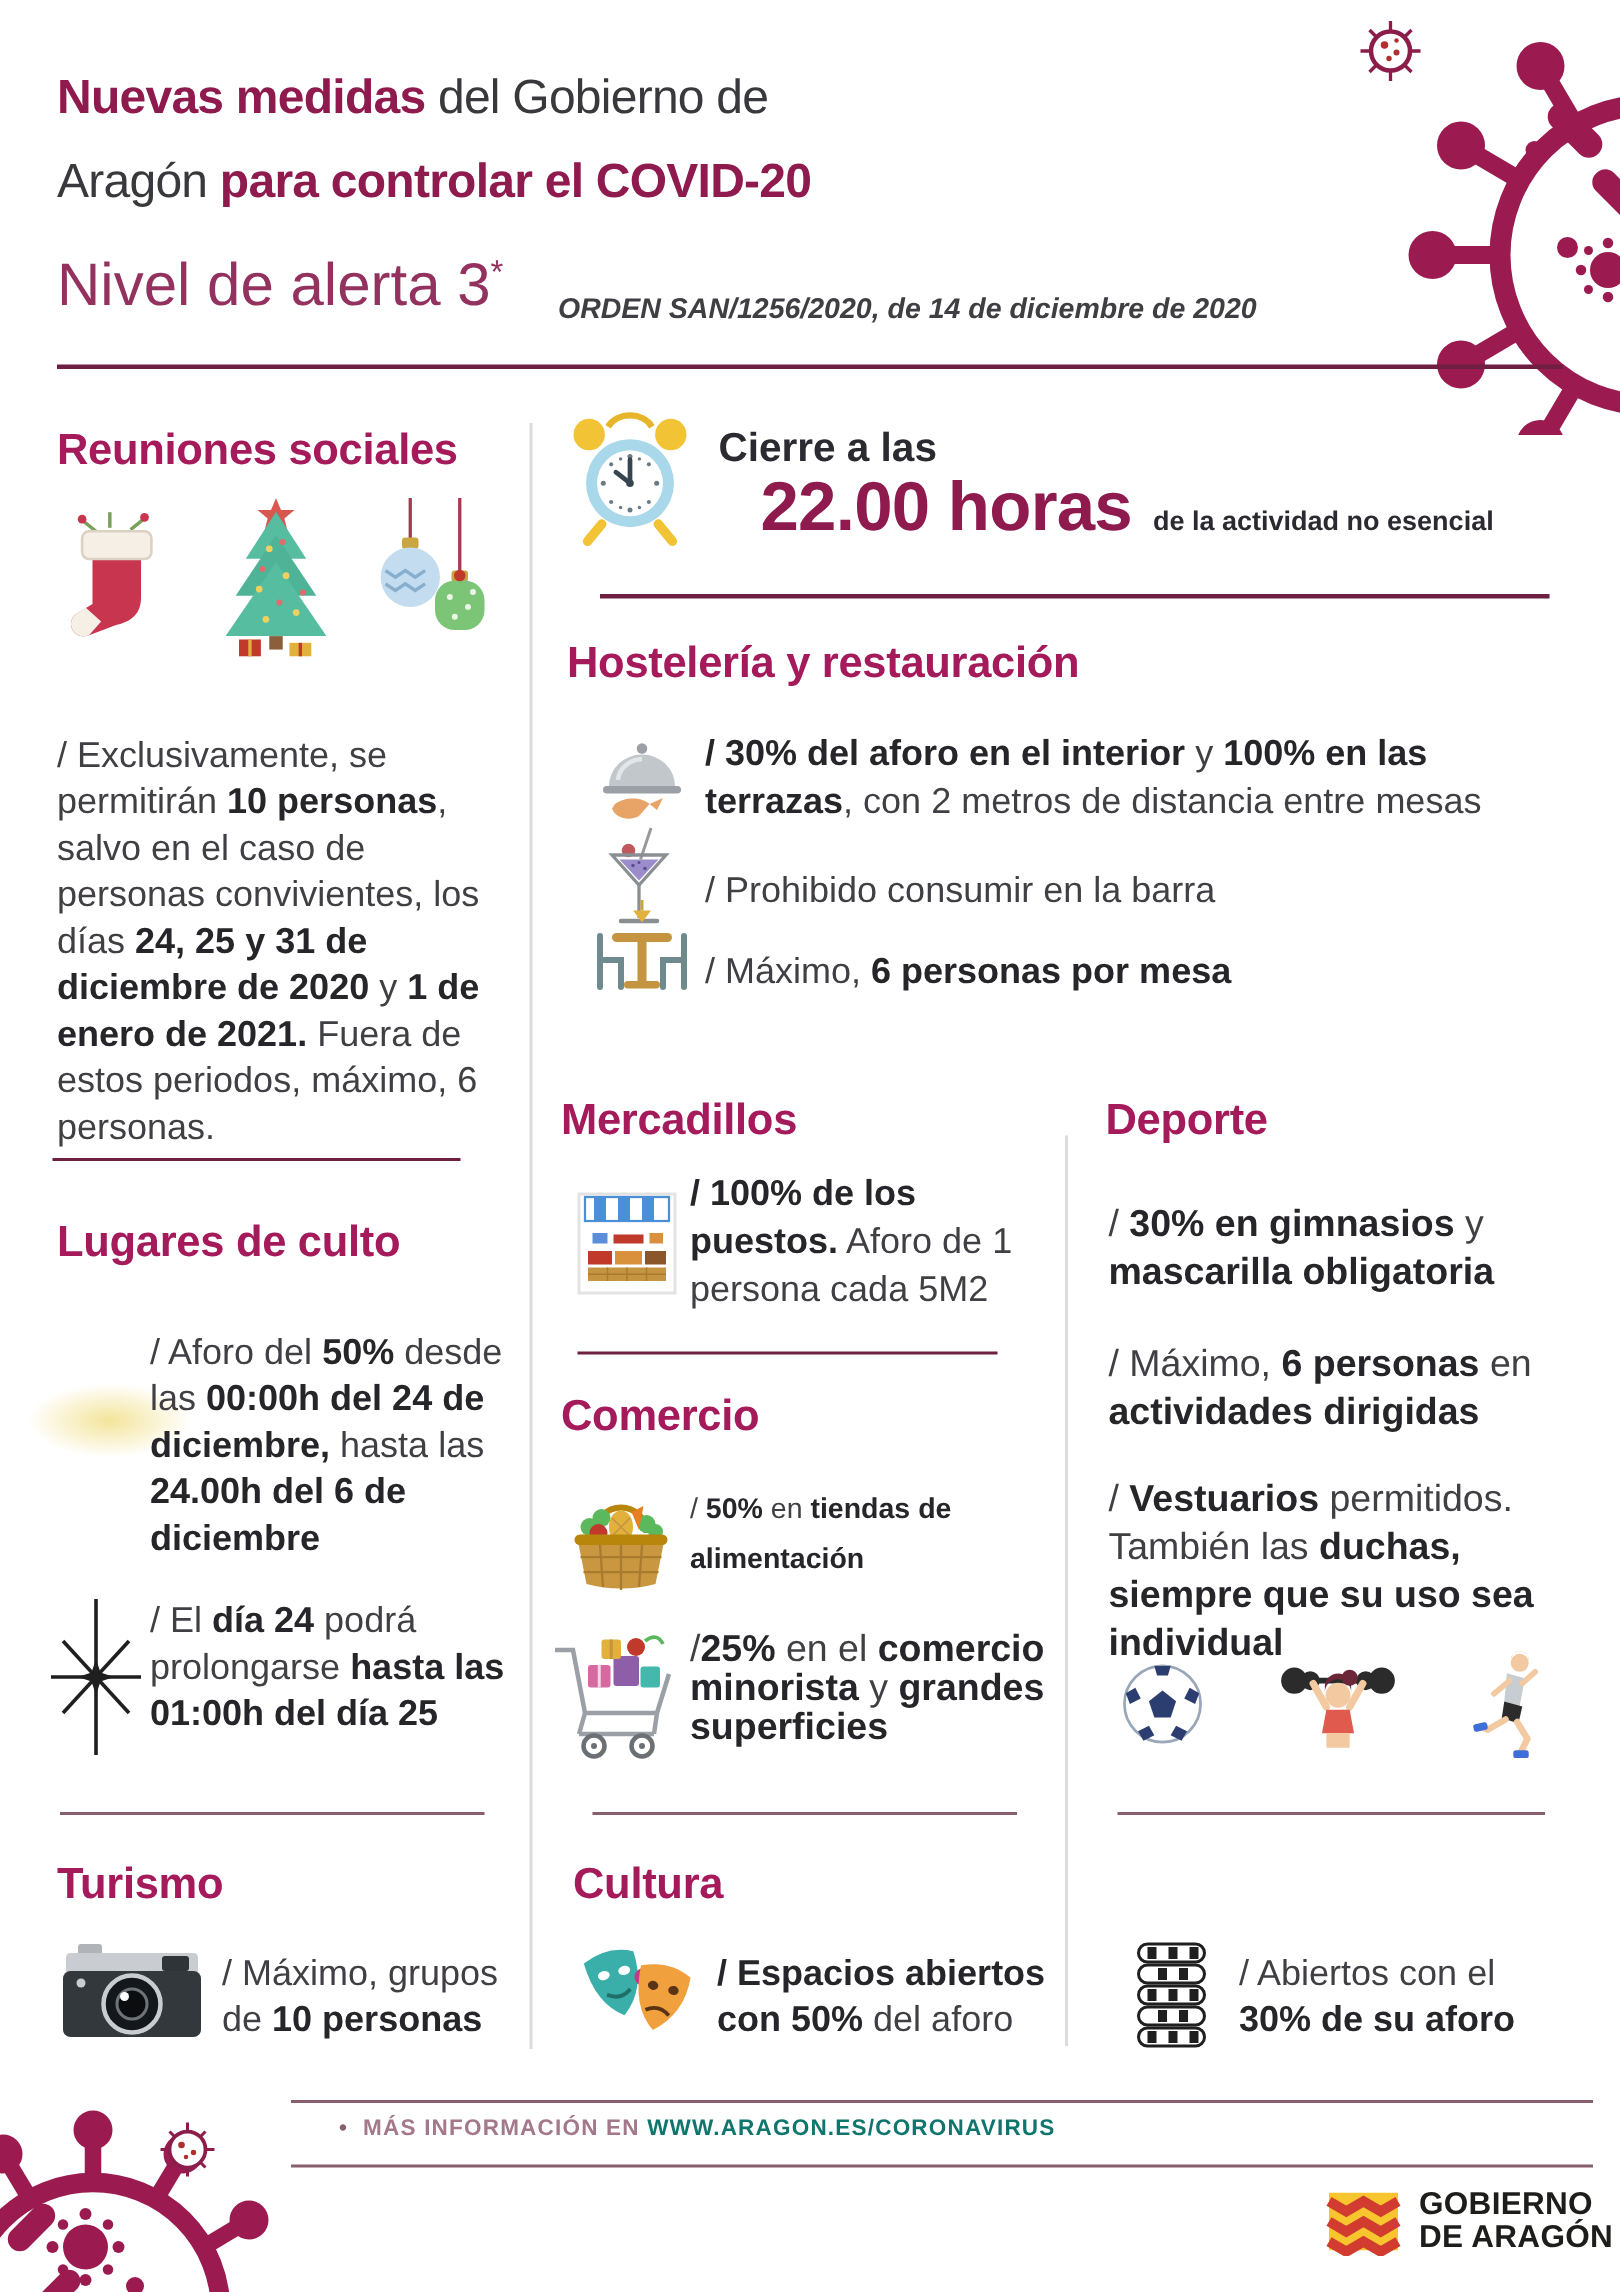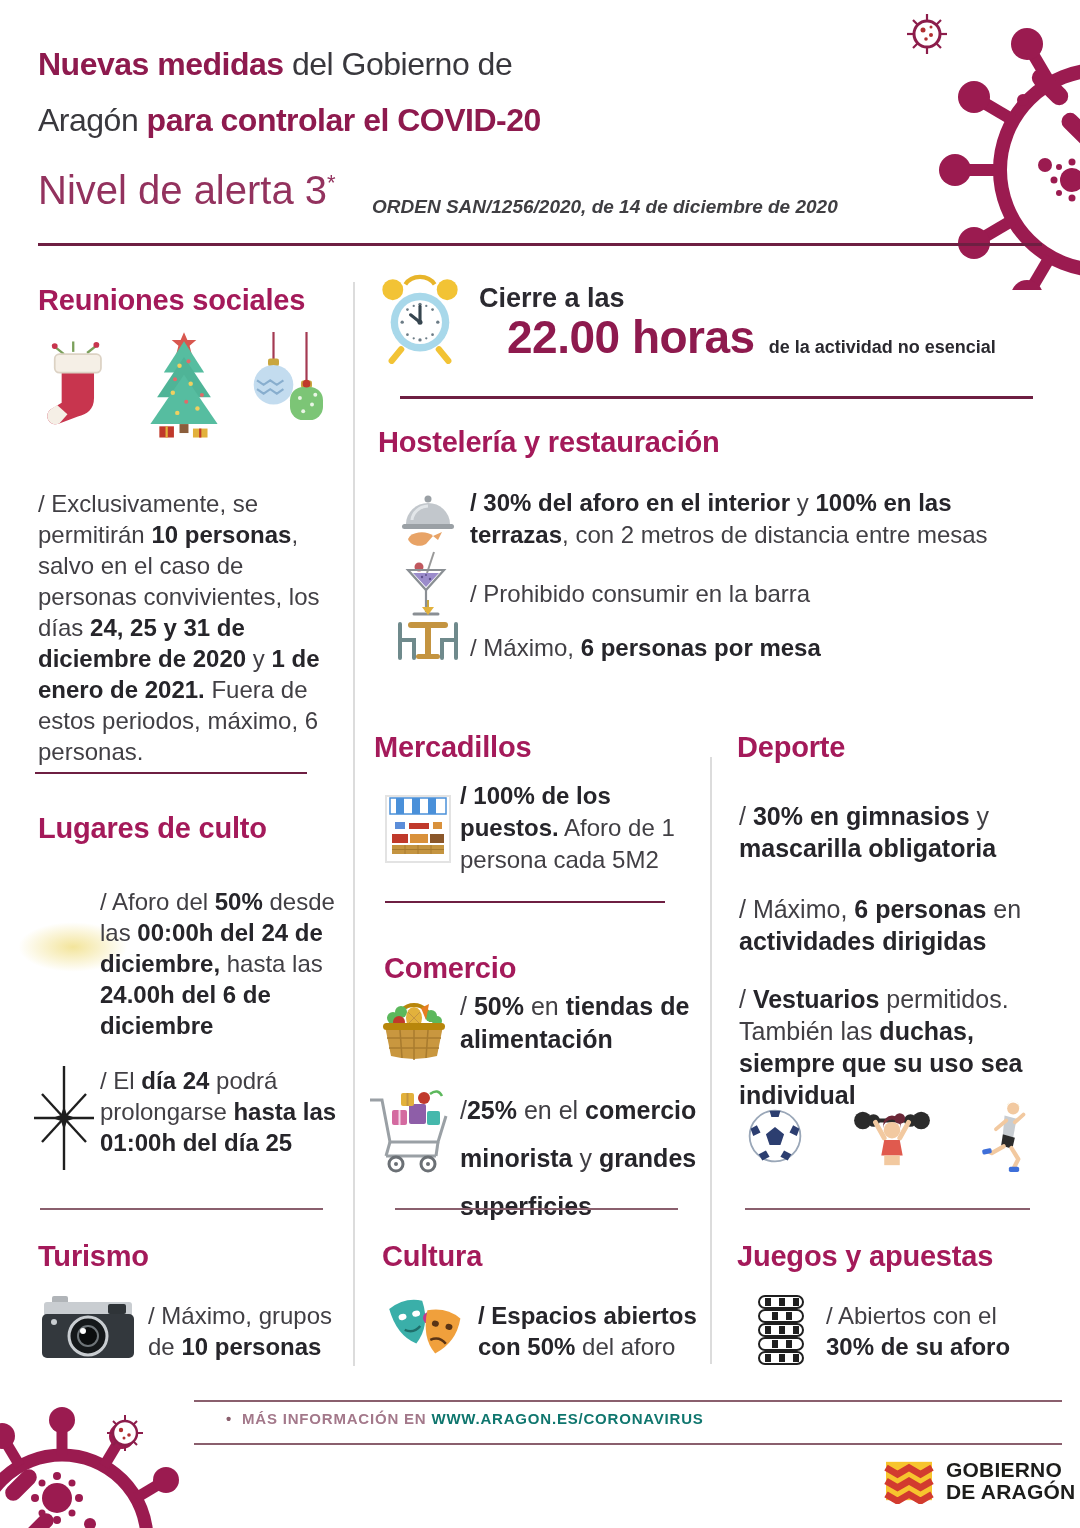--- a/index.html
+++ b/index.html
@@ -62,25 +62,25 @@
   #cocktail-icon{left:404px;top:548px;}
   #hosteleria-item-1{left:470px;top:578px;width:520px;}
   #table-icon{left:390px;top:598px;}
   #hosteleria-item-2{left:470px;top:632px;width:520px;}
 
   
   #mercadillos-title{left:374px;top:731px;}
   #market-icon{left:383px;top:790px;}
   #mercadillos-item{left:460px;top:780px;width:240px;font-size:24px;line-height:32px;}
   #rule-center-1{left:385px;top:901px;width:280px;height:2px;background:#6E1F42;}
-  #comercio-title{left:374px;top:952px;margin-left:10px;}
+  #comercio-title{left:374px;top:928px;}
   #basket-icon{left:375px;top:988px;}
-  #comercio-item-0{left:460px;top:990px;width:255px;font-size:25px;line-height:33px;}
+  #comercio-item-0{left:460px;top:990px;width:255px;font-size:19px;line-height:33px;}
   #cart-icon{left:366px;top:1084px;}
-  #comercio-item-1{left:460px;top:1086px;width:255px;font-size:25px;line-height:48px;}
+  #comercio-item-1{left:460px;top:1086px;width:255px;font-size:25px;line-height:26px;}
   #rule-center-2{left:395px;top:1208px;width:283px;height:2px;background:#8A5F6D;}
   #cultura-title{left:382px;top:1240px;}
   #masks-icon{left:382px;top:1292px;}
   #cultura-item{left:478px;top:1300px;width:220px;}
 
   
   #deporte-title{left:737px;top:731px;}
   #deporte-item-0{left:739px;top:800px;width:300px;font-size:25px;line-height:32px;}
   #deporte-item-1{left:739px;top:893px;width:300px;font-size:25px;line-height:32px;}
   #deporte-item-2{left:739px;top:983px;width:308px;font-size:25px;line-height:32px;}
@@ -484,21 +484,20 @@
       <path d="M26,40 L40,44 L37,57 L24,53 Z" fill="#2B2B2B"></path>
       <polyline points="27,54 13,62 9,60" fill="none" stroke="#F2C9A0" stroke-width="5" stroke-linecap="round" stroke-linejoin="round"></polyline>
       <polyline points="36,56 44,69 39,79" fill="none" stroke="#F2C9A0" stroke-width="5" stroke-linecap="round" stroke-linejoin="round"></polyline>
       <rect x="2" y="57" width="11" height="6" rx="2" fill="#3E6FD9" transform="rotate(-12 7 60)"></rect>
       <rect x="33" y="78" width="12" height="6" rx="2" fill="#3E6FD9"></rect>
     </svg>
   </div>
 
   <div id="rule-right" class="abs"></div>
 
-  <div id="juegos-title" class="h2">Juegos y apuestas</div>
   <svg id="chips-icon" class="abs" width="58" height="76" viewBox="0 0 58 76">
     <g>
       <rect x="7" y="4" width="44" height="12" rx="6" fill="#ffffff" stroke="#1F1F1F" stroke-width="2"></rect>
       <rect x="13" y="6" width="6" height="8" fill="#1F1F1F"></rect>
         <rect x="27" y="6" width="6" height="8" fill="#1F1F1F"></rect>
         <rect x="41" y="6" width="6" height="8" fill="#1F1F1F"></rect>
       <rect x="7" y="18" width="44" height="12" rx="6" fill="#ffffff" stroke="#1F1F1F" stroke-width="2"></rect>
       <rect x="20" y="20" width="6" height="8" fill="#1F1F1F"></rect>
         <rect x="34" y="20" width="6" height="8" fill="#1F1F1F"></rect>
       <rect x="7" y="32" width="44" height="12" rx="6" fill="#ffffff" stroke="#1F1F1F" stroke-width="2"></rect>

